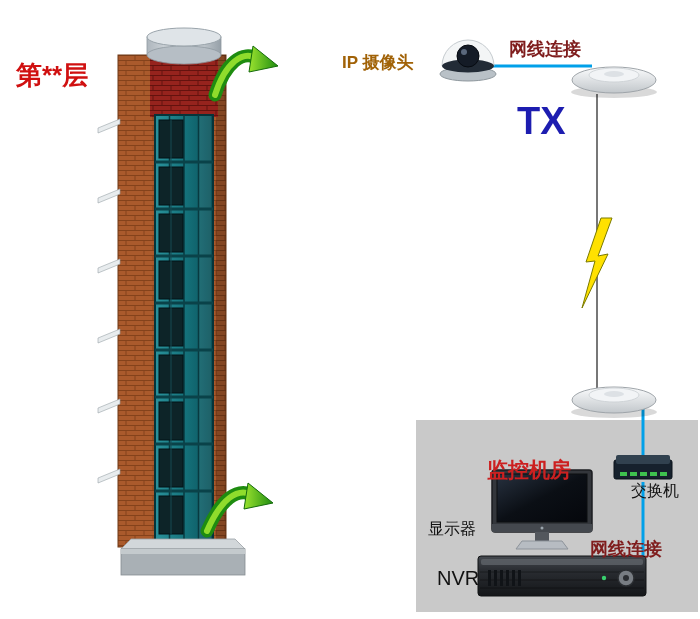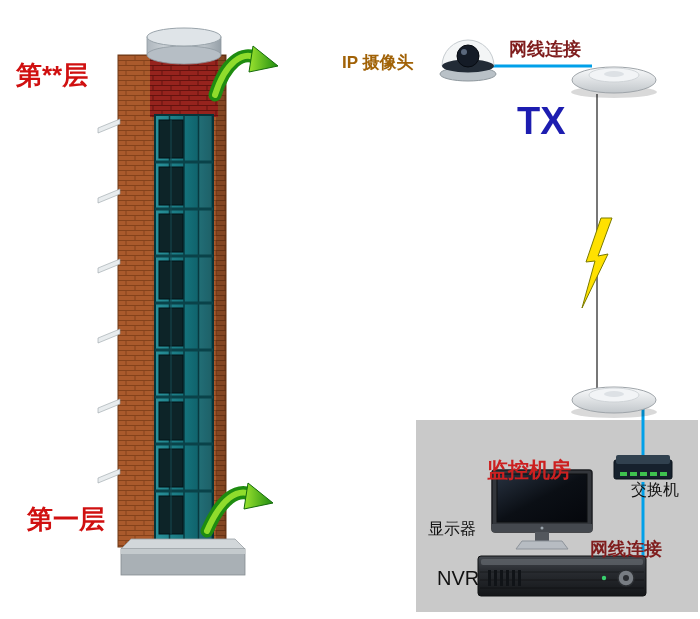--- a/index.html
+++ b/index.html
@@ -183,25 +183,24 @@
         <rect x="34" y="16" width="3" height="16"></rect>
           <rect x="40" y="16" width="3" height="16"></rect>
       </g>
       <circle cx="148" cy="24" r="8" fill="#787d83" stroke="#2b2e32" stroke-width="1.5"></circle>
       <circle cx="148" cy="24" r="3" fill="#2b2e32"></circle>
       <circle cx="126" cy="24" r="2.2" fill="#39d06e"></circle>
     </g>
   </svg>
 
   <div class="lbl red-floor" style="left:16px;top:62px;text-align:right;">第**层</div>
-  <div class="lbl red-floor" style="left:27px;top:506px;">第一层</div>
 
   <div class="lbl cam-lbl" style="left:342px;top:54px;">IP 摄像头</div>
   <div class="lbl blue-cable" style="left:509px;top:40px;">网线连接</div>
   <div class="lbl navy" style="left:517px;top:102px;">TX</div>
 
   <div class="lbl room-title" style="left:487px;top:443px;margin-top:16px;">监控机房</div>
-  <div class="lbl dev-lbl" style="left:631px;top:483px;font-family:Liberation Mono, monospace;">交换机</div>
+  <div class="lbl dev-lbl" style="left:631px;top:483px;">交换机</div>
   <div class="lbl dev-lbl" style="left:428px;top:492px;margin-top:29px;">显示器</div>
   <div class="lbl blue-cable" style="left:590px;top:540px;">网线连接</div>
   <div class="lbl nvr-lbl" style="left:437px;top:568px;">NVR</div>
 
 </div>
 
 </body></html>

